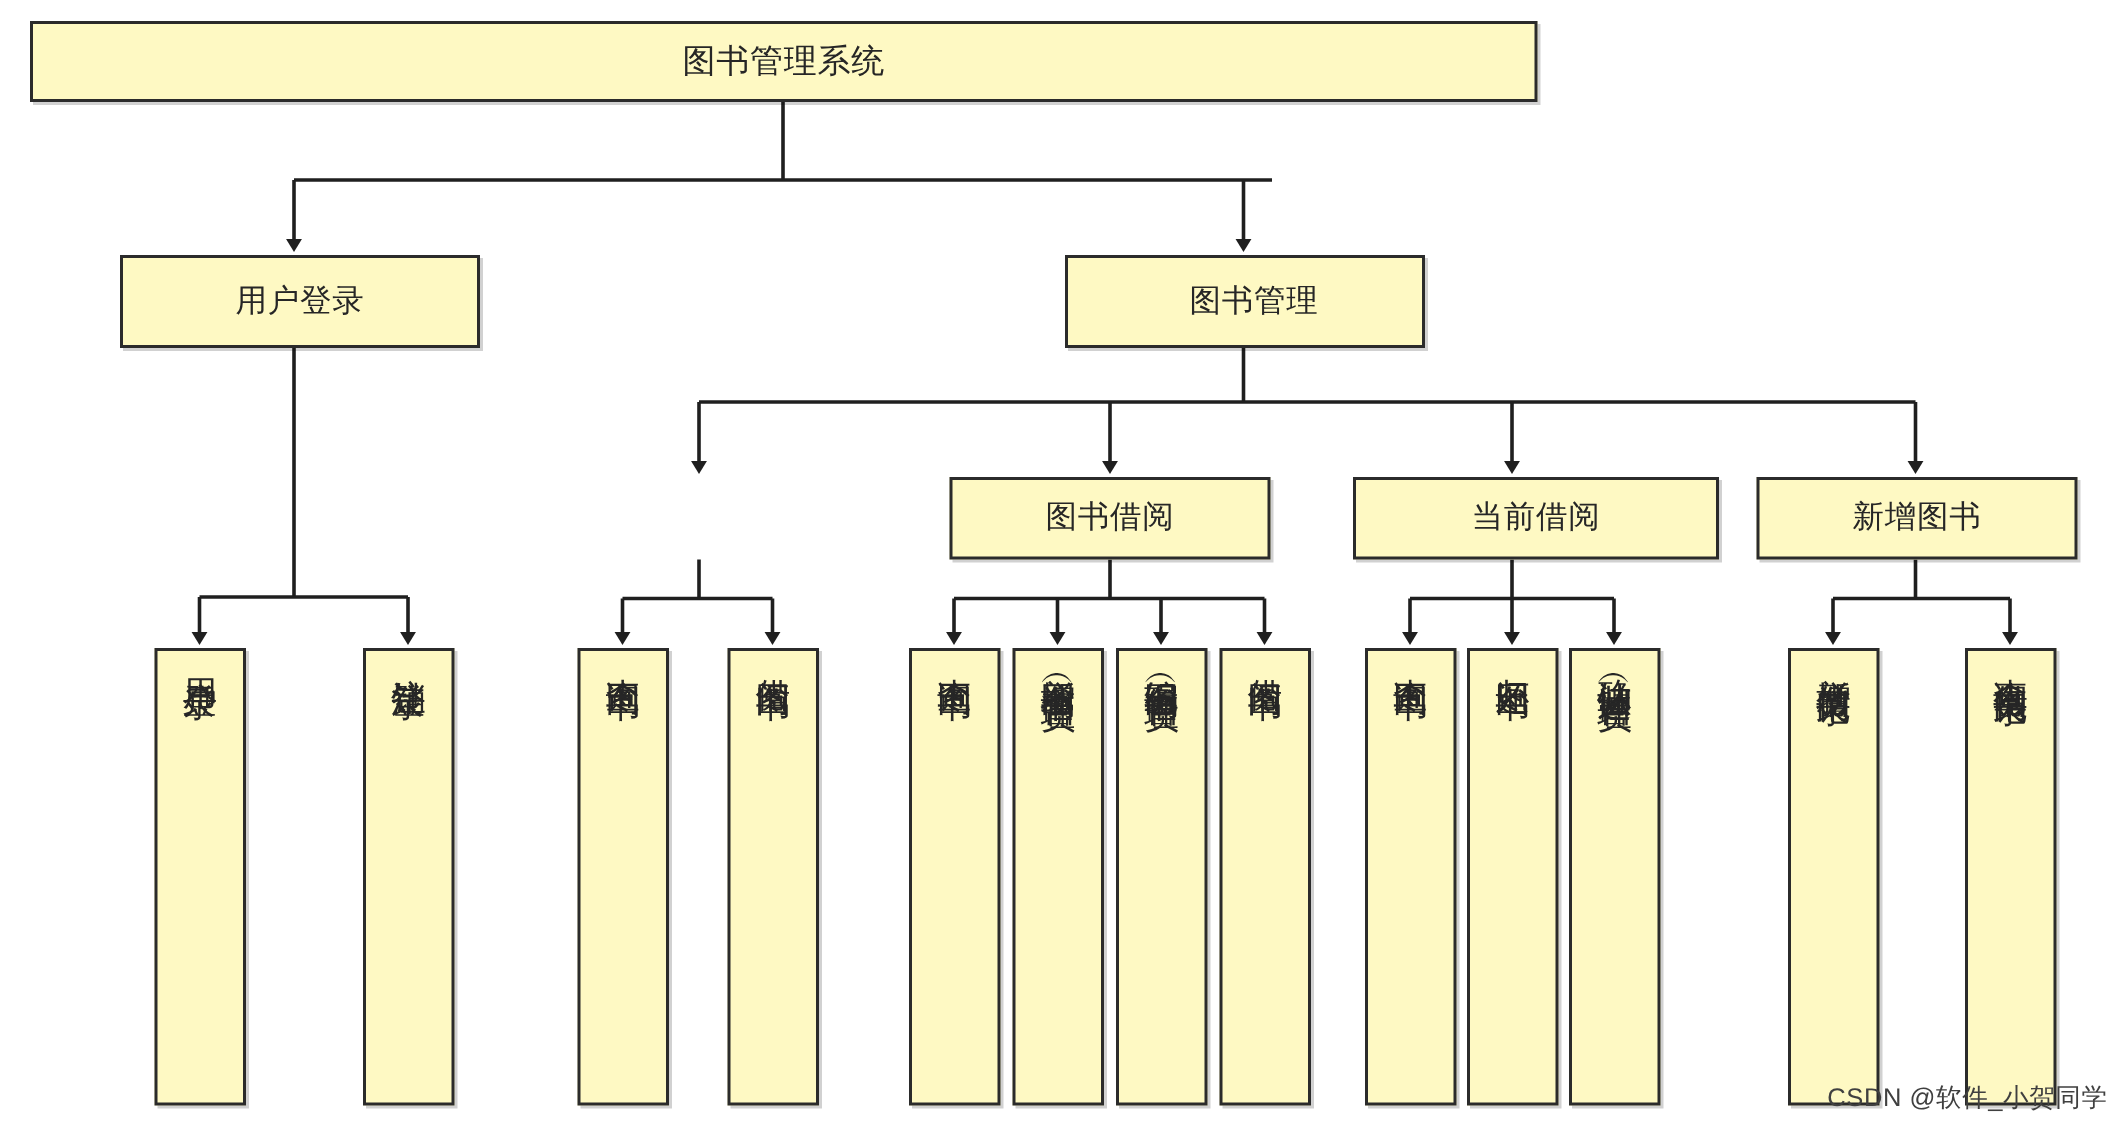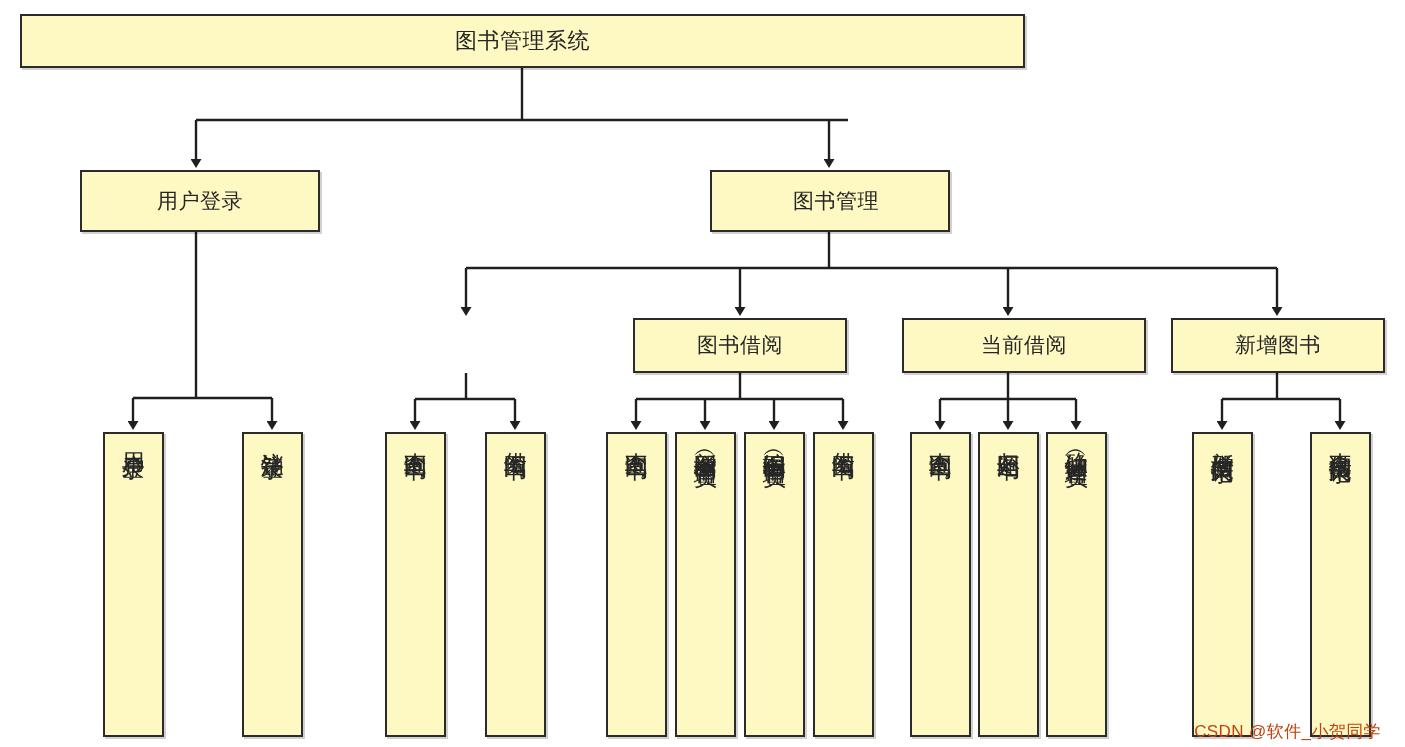--- a/index.html
+++ b/index.html
@@ -52,24 +52,24 @@
     writing-mode: vertical-rl;
     text-orientation: upright;
     font-size: 23px;
     line-height: 1.16;
     letter-spacing: 2px;
     white-space: nowrap;
     display: block;
   }
   .watermark {
     position: absolute;
-    right: 24px;
+    right: 0;
     bottom: 4px;
     font-size: 17px;
-    color: #c2410c;
+    color: #404040;
     white-space: nowrap;
     letter-spacing: 0.4px;
   }
 </style>
 </head>
 <body>
 
 <div id="canvas">
 
   <svg id="edges" viewBox="0 0 1405 747" xmlns="http://www.w3.org/2000/svg">

